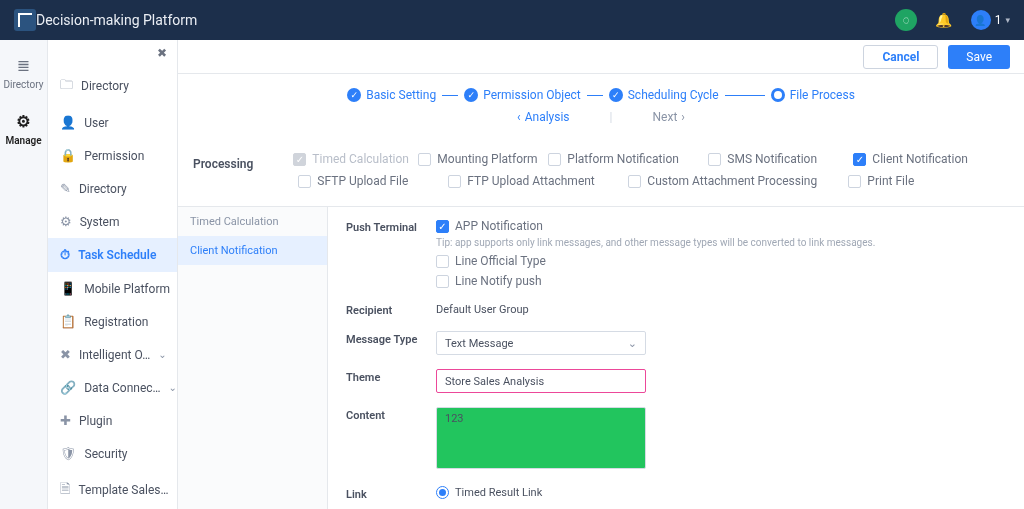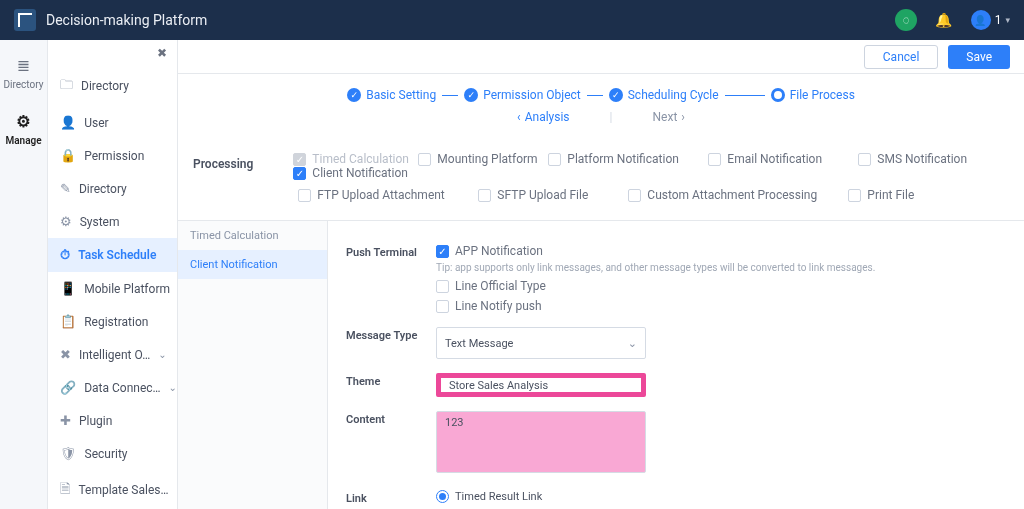--- a/index.html
+++ b/index.html
@@ -1,19 +1,19 @@
 <!DOCTYPE html>
 <html><head>
 <meta charset="utf-8">
 <style>
 * { box-sizing: border-box; margin: 0; padding: 0; font-family: -apple-system, BlinkMacSystemFont, "Segoe UI", Roboto, sans-serif; }
 body { width: 1024px; height: 509px; overflow: hidden; background: #fff; font-size: 12px; color: #333; }
 
 .topbar { height: 40px; background: #1c2f4b; display: flex; align-items: center; justify-content: space-between; padding: 0 14px; }
-.topbar-left { display: flex; align-items: center; gap: 10px; }
+.topbar-left { display: flex; align-items: center; }
 .logo { width: 22px; height: 22px; background: #2b537f; border-radius: 3px; position: relative; }
 .logo::before { content: ""; position: absolute; inset: 4px; border: 2px solid #fff; border-right: none; border-bottom: none; }
 .app-title { color: #eaeef4; font-size: 14px; font-weight: 400; }
 .topbar-right { display: flex; align-items: center; gap: 18px; }
 .bell-badge { width: 22px; height: 22px; border-radius: 50%; background: #1fa463; display: flex; align-items: center; justify-content: center; color: #fff; font-size: 12px; }
 .bell-icon { color: #aeb7c6; font-size: 14px; }
 .user-chip { display: flex; align-items: center; gap: 4px; color: #fff; }
 .avatar { width: 20px; height: 20px; border-radius: 50%; background: #2d7ff9; display: flex; align-items: center; justify-content: center; color: #fff; font-size: 10px; }
 
 .shell { display: flex; height: calc(100% - 40px); }
@@ -26,21 +26,21 @@
 .pin-row { height: 26px; display: flex; align-items: center; justify-content: flex-end; padding-right: 10px; color: #6b7280; }
 .side-item { display: flex; align-items: center; gap: 8px; padding: 9px 12px; color: #4a5160; cursor: pointer; white-space: nowrap; overflow: hidden; text-overflow: ellipsis; }
 .side-item.active { background: #e6f0ff; color: #2d7ff9; font-weight: 600; }
 .side-icon { font-size: 13px; color: #8a94a6; flex-shrink: 0; }
 .side-item.active .side-icon { color: #2d7ff9; }
 .chev { margin-left: auto; font-size: 10px; color: #8a94a6; }
 
 .main { flex: 1; display: flex; flex-direction: column; overflow: hidden; }
 .actionbar { height: 34px; display: flex; align-items: center; justify-content: flex-end; padding: 0 14px; gap: 10px; border-bottom: 1px solid #e5e8ec; }
 .btn { height: 24px; padding: 0 18px; border-radius: 3px; display: flex; align-items: center; font-size: 12px; cursor: pointer; }
-.btn-cancel { border: 1px solid #cdd4df; color: #2d7ff9; background: #fff; }
+.btn-cancel { border: 1px solid #cdd4df; color: #2d7ff9; background: #fff; font-weight: bold; }
 .btn-save { background: #2d7ff9; color: #fff; }
 
 .stepper { height: 64px; display: flex; flex-direction: column; align-items: center; justify-content: center; gap: 8px; }
 .steps { display: flex; align-items: center; gap: 6px; color: #2d7ff9; font-size: 12px; }
 .step { display: flex; align-items: center; gap: 5px; }
 .step-dot { width: 14px; height: 14px; border-radius: 50%; background: #2d7ff9; color: #fff; display: flex; align-items: center; justify-content: center; font-size: 9px; }
 .step-ring { width: 14px; height: 14px; border-radius: 50%; border: 3px solid #2d7ff9; background: #fff; }
 .step-line { width: 16px; height: 1px; background: #2d7ff9; }
 .step-line.long { width: 40px; }
 .navs { display: flex; align-items: center; gap: 40px; color: #8a94a6; font-size: 12px; }
@@ -55,29 +55,29 @@
 .box { width: 13px; height: 13px; border: 1px solid #cdd4df; border-radius: 2px; background: #fff; display: flex; align-items: center; justify-content: center; font-size: 10px; color: #fff; }
 .box.checked { background: #2d7ff9; border-color: #2d7ff9; }
 .box.disabled-checked { background: #d0d4db; border-color: #d0d4db; }
 
 .body-split { flex: 1; display: flex; overflow: hidden; border-top: 1px solid #e5e8ec; }
 .subnav { width: 150px; background: #fafbfc; border-right: 1px solid #e5e8ec; }
 .subnav-item { padding: 8px 12px; font-size: 11px; color: #8a94a6; cursor: pointer; }
 .subnav-item.active { background: #e6f0ff; color: #2d7ff9; }
 
 .form { flex: 1; padding: 12px 18px; overflow-y: auto; }
-.form-row { display: flex; margin-bottom: 14px; margin-top: 11px; }
+.form-row { display: flex; margin-bottom: 14px; }
 .form-label { width: 90px; font-size: 11px; font-weight: 600; color: #4a5160; padding-top: 2px; }
 .form-body { flex: 1; }
 .hint { font-size: 10px; color: #a0a8b5; margin-top: 4px; }
 .chk-stack { display: flex; flex-direction: column; gap: 6px; margin-top: 6px; }
 
-.select { width: 210px; height: 32px; border: 1px solid #d5dbe4; border-radius: 2px; padding: 0 8px; display: flex; align-items: center; justify-content: space-between; font-size: 11px; color: #4a5160; background: #fff; }
-.input { width: 210px; height: 24px; border: 5px solid #ec4899; border-radius: 2px; padding: 0 8px; font-size: 11px; color: #4a5160; background: #fff; outline: none; }
-.textarea { width: 210px; height: 62px; border: 1px solid #d5dbe4; border-radius: 2px; padding: 4px 8px; font-size: 11px; color: #4a5160; background: #f9a8d4; resize: none; outline: none; }
+.select { width: 210px; height: 24px; border: 1px solid #d5dbe4; border-radius: 2px; padding: 0 8px; display: flex; align-items: center; justify-content: space-between; font-size: 11px; color: #4a5160; background: #fff; }
+.input { width: 210px; height: 24px; border: 1px solid #ec4899; border-radius: 2px; padding: 0 8px; font-size: 11px; color: #4a5160; background: #fff; outline: none; }
+.textarea { width: 210px; height: 62px; border: 1px solid #d5dbe4; border-radius: 2px; padding: 4px 8px; font-size: 11px; color: #4a5160; background: #22c55e; resize: none; outline: none; }
 
 .radio { display: flex; align-items: center; gap: 6px; font-size: 11px; color: #4a5160; margin-bottom: 6px; cursor: pointer; }
 .rdot { width: 13px; height: 13px; border: 1px solid #cdd4df; border-radius: 50%; display: flex; align-items: center; justify-content: center; }
 .rdot.on { border-color: #2d7ff9; }
 .rdot.on::after { content: ""; width: 7px; height: 7px; border-radius: 50%; background: #2d7ff9; }
 </style>
 </head>
 <body>
 
 <div class="topbar">
@@ -228,50 +228,44 @@
                 <span class="box"></span>
                 <span>Mounting Platform</span>
               </div>
             </div>
             <div style="width:160px">
               <div class="chk">
                 <span class="box"></span>
                 <span>Platform Notification</span>
               </div>
             </div>
-            <div style="width:150px">
-              <div class="chk">
-                <span class="box"></span>
-                <span>Email Notification</span>
-              </div>
-            </div>
             <div style="width:145px">
               <div class="chk">
                 <span class="box"></span>
                 <span>SMS Notification</span>
               </div>
             </div>
             <div style="width:140px">
               <div class="chk">
                 <span class="box checked">✓</span>
                 <span>Client Notification</span>
               </div>
             </div>
           </div>
         <div class="chk-row" id="proc-row2" style="padding-left:5px;">
+            <div style="width:150px">
+              <div class="chk">
+                <span class="box"></span>
+                <span>SFTP Upload File</span>
+              </div>
+            </div>
             <div style="width:180px">
               <div class="chk">
                 <span class="box"></span>
                 <span>FTP Upload Attachment</span>
-              </div>
-            </div>
-            <div style="width:150px">
-              <div class="chk">
-                <span class="box"></span>
-                <span>SFTP Upload File</span>
               </div>
             </div>
             <div style="width:220px">
               <div class="chk">
                 <span class="box"></span>
                 <span>Custom Attachment Processing</span>
               </div>
             </div>
             <div style="width:120px">
               <div class="chk">
@@ -304,20 +298,24 @@
                   <span>Line Official Type</span>
                 </div>
               <div class="chk">
                   <span class="box"></span>
                   <span>Line Notify push</span>
                 </div>
             </div>
           </div>
         </div>
 
+        <div class="form-row">
+          <div class="form-label">Recipient</div>
+          <div class="form-body"><span style="font-size:11px;color:#4a5160;">Default User Group</span></div>
+        </div>
 
         <div class="form-row">
           <div class="form-label">Message Type</div>
           <div class="form-body">
             <div class="select">
               <span>Text Message</span>
               <span style="color:#8a94a6;">⌄</span>
             </div>
           </div>
         </div>

